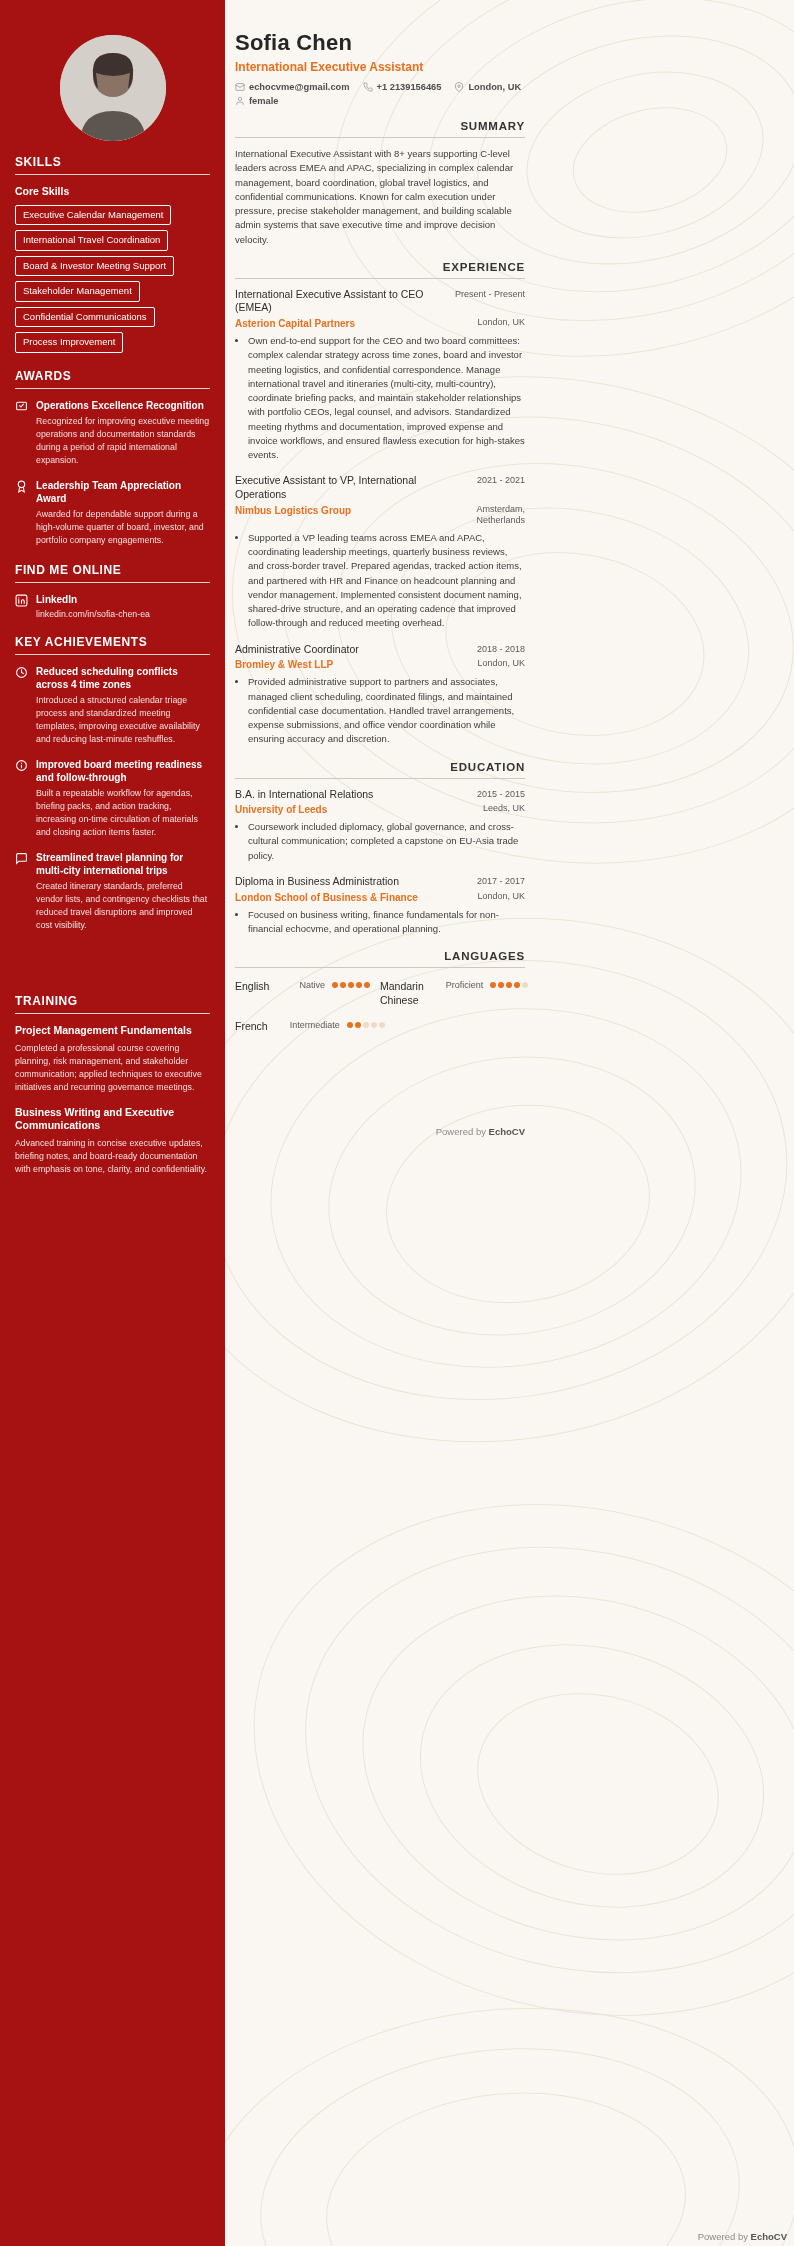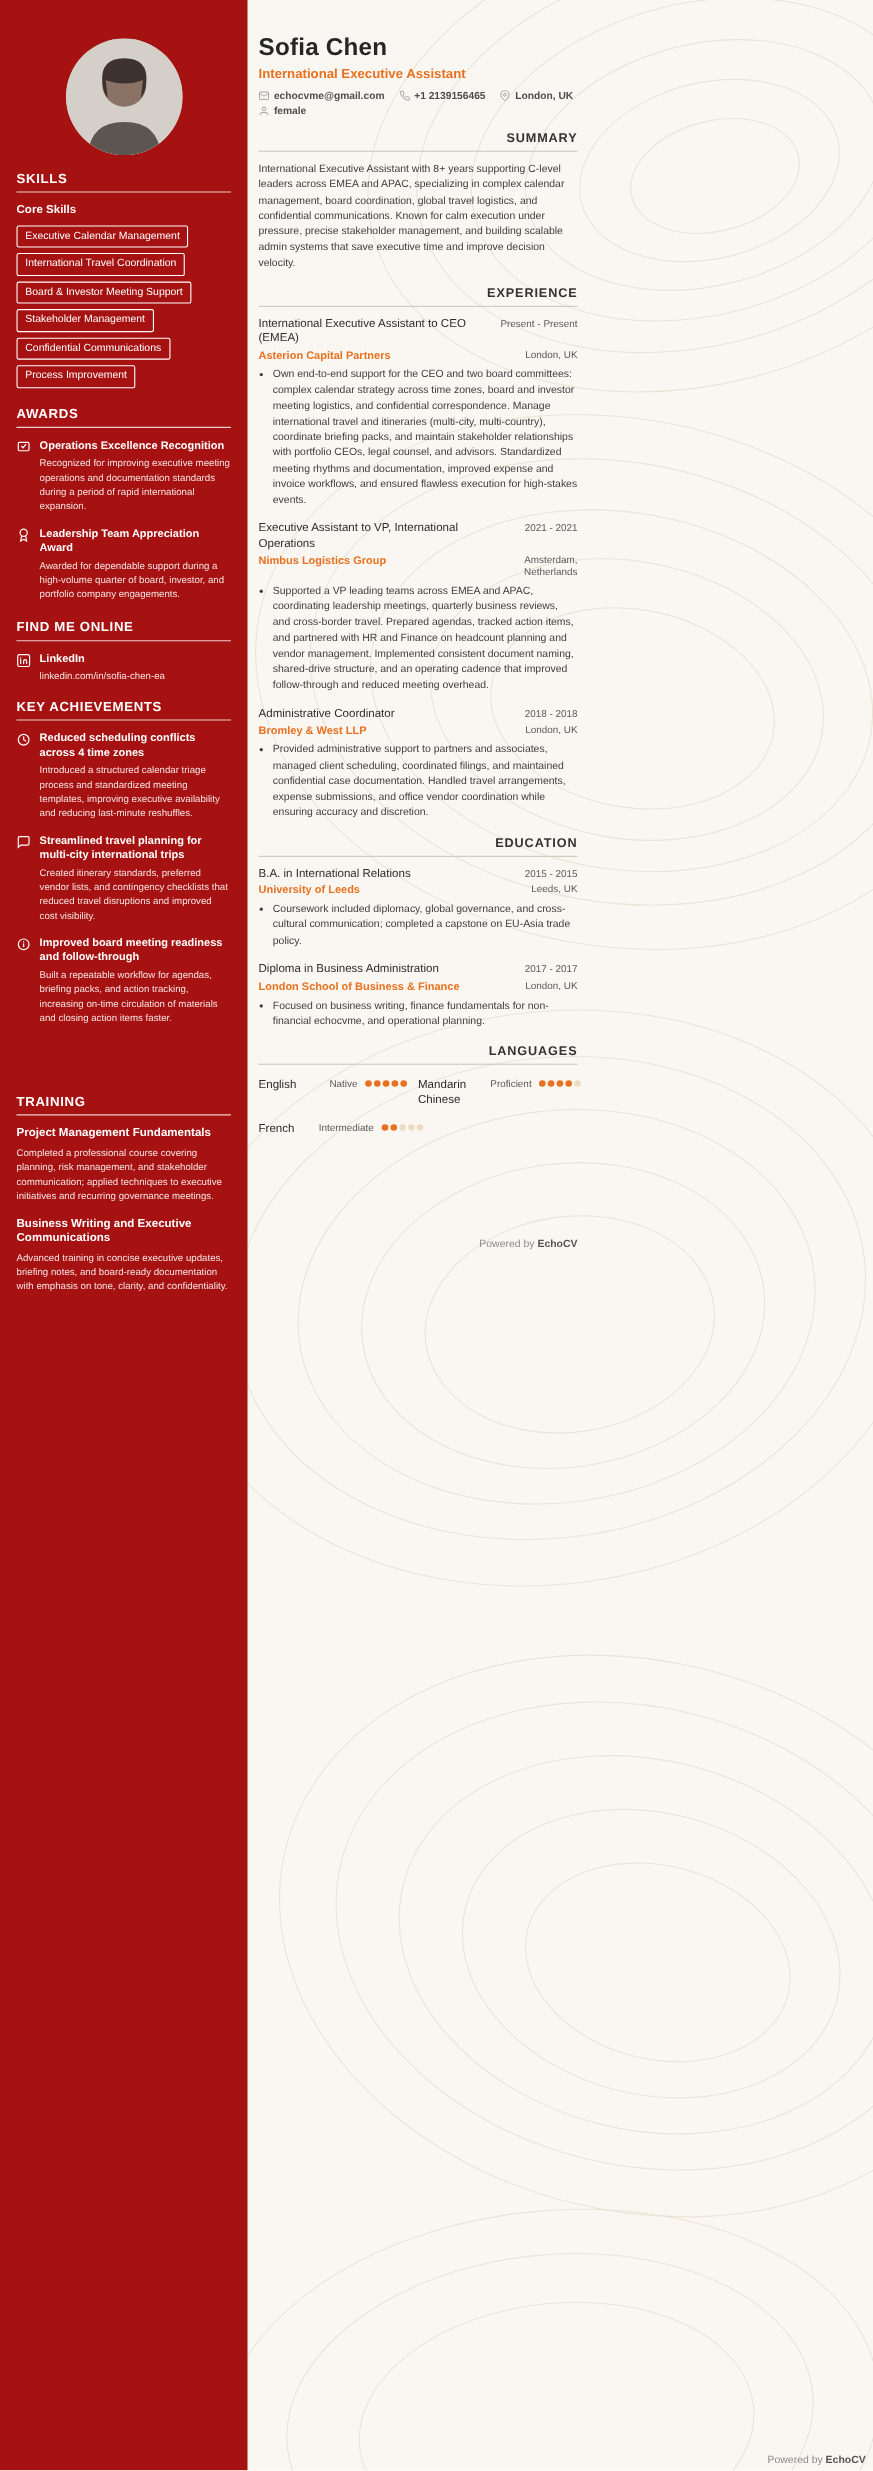--- a/index.html
+++ b/index.html
@@ -176,38 +176,38 @@
             </svg>
         </span>
         <div>
           <div class="sb-item-title">Reduced scheduling conflicts across 4 time zones</div>
           <div class="sb-item-desc">Introduced a structured calendar triage process and standardized meeting templates, improving executive availability and reducing last-minute reshuffles.</div>
         </div>
       </div>
       <div class="sb-item">
         <span class="sb-icon">
           <svg width="13" height="13" viewBox="0 0 24 24" fill="none" stroke="#fff" stroke-width="2">
+              <circle cx="12" cy="12" r="9"></circle>
+              <path d="M12 11v5M12 7.5v.5" stroke-linecap="round"></path>
+            </svg>
+        </span>
+        <div>
+          <div class="sb-item-title">Improved board meeting readiness and follow-through</div>
+          <div class="sb-item-desc">Built a repeatable workflow for agendas, briefing packs, and action tracking, increasing on-time circulation of materials and closing action items faster.</div>
+        </div>
+      </div>
+      <div class="sb-item">
+        <span class="sb-icon">
+          <svg width="13" height="13" viewBox="0 0 24 24" fill="none" stroke="#fff" stroke-width="2">
               <path d="M21 15a2 2 0 0 1-2 2H7l-4 4V5a2 2 0 0 1 2-2h14a2 2 0 0 1 2 2z"></path>
             </svg>
         </span>
         <div>
           <div class="sb-item-title">Streamlined travel planning for multi-city international trips</div>
           <div class="sb-item-desc">Created itinerary standards, preferred vendor lists, and contingency checklists that reduced travel disruptions and improved cost visibility.</div>
-        </div>
-      </div>
-      <div class="sb-item">
-        <span class="sb-icon">
-          <svg width="13" height="13" viewBox="0 0 24 24" fill="none" stroke="#fff" stroke-width="2">
-              <circle cx="12" cy="12" r="9"></circle>
-              <path d="M12 11v5M12 7.5v.5" stroke-linecap="round"></path>
-            </svg>
-        </span>
-        <div>
-          <div class="sb-item-title">Improved board meeting readiness and follow-through</div>
-          <div class="sb-item-desc">Built a repeatable workflow for agendas, briefing packs, and action tracking, increasing on-time circulation of materials and closing action items faster.</div>
         </div>
       </div>
     </section>
 
     <section class="sb-section training">
       <h2 class="sb-head">TRAINING</h2>
       <div class="training-item">
         <div class="training-title">Project Management Fundamentals</div>
         <div class="sb-item-desc">Completed a professional course covering planning, risk management, and stakeholder communication; applied techniques to executive initiatives and recurring governance meetings.</div>
       </div>

